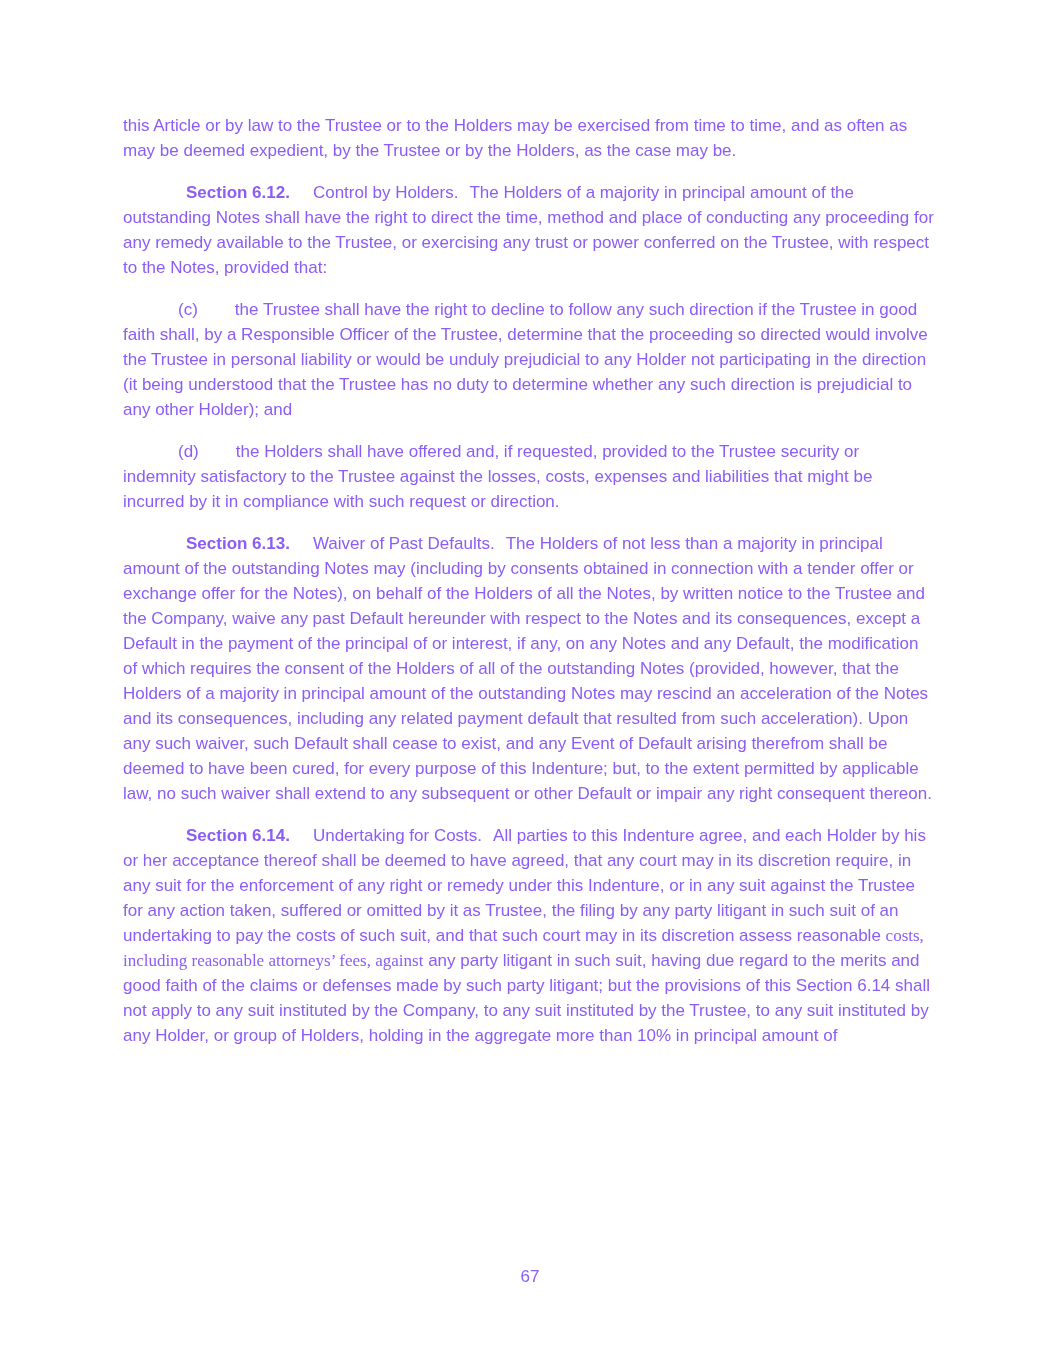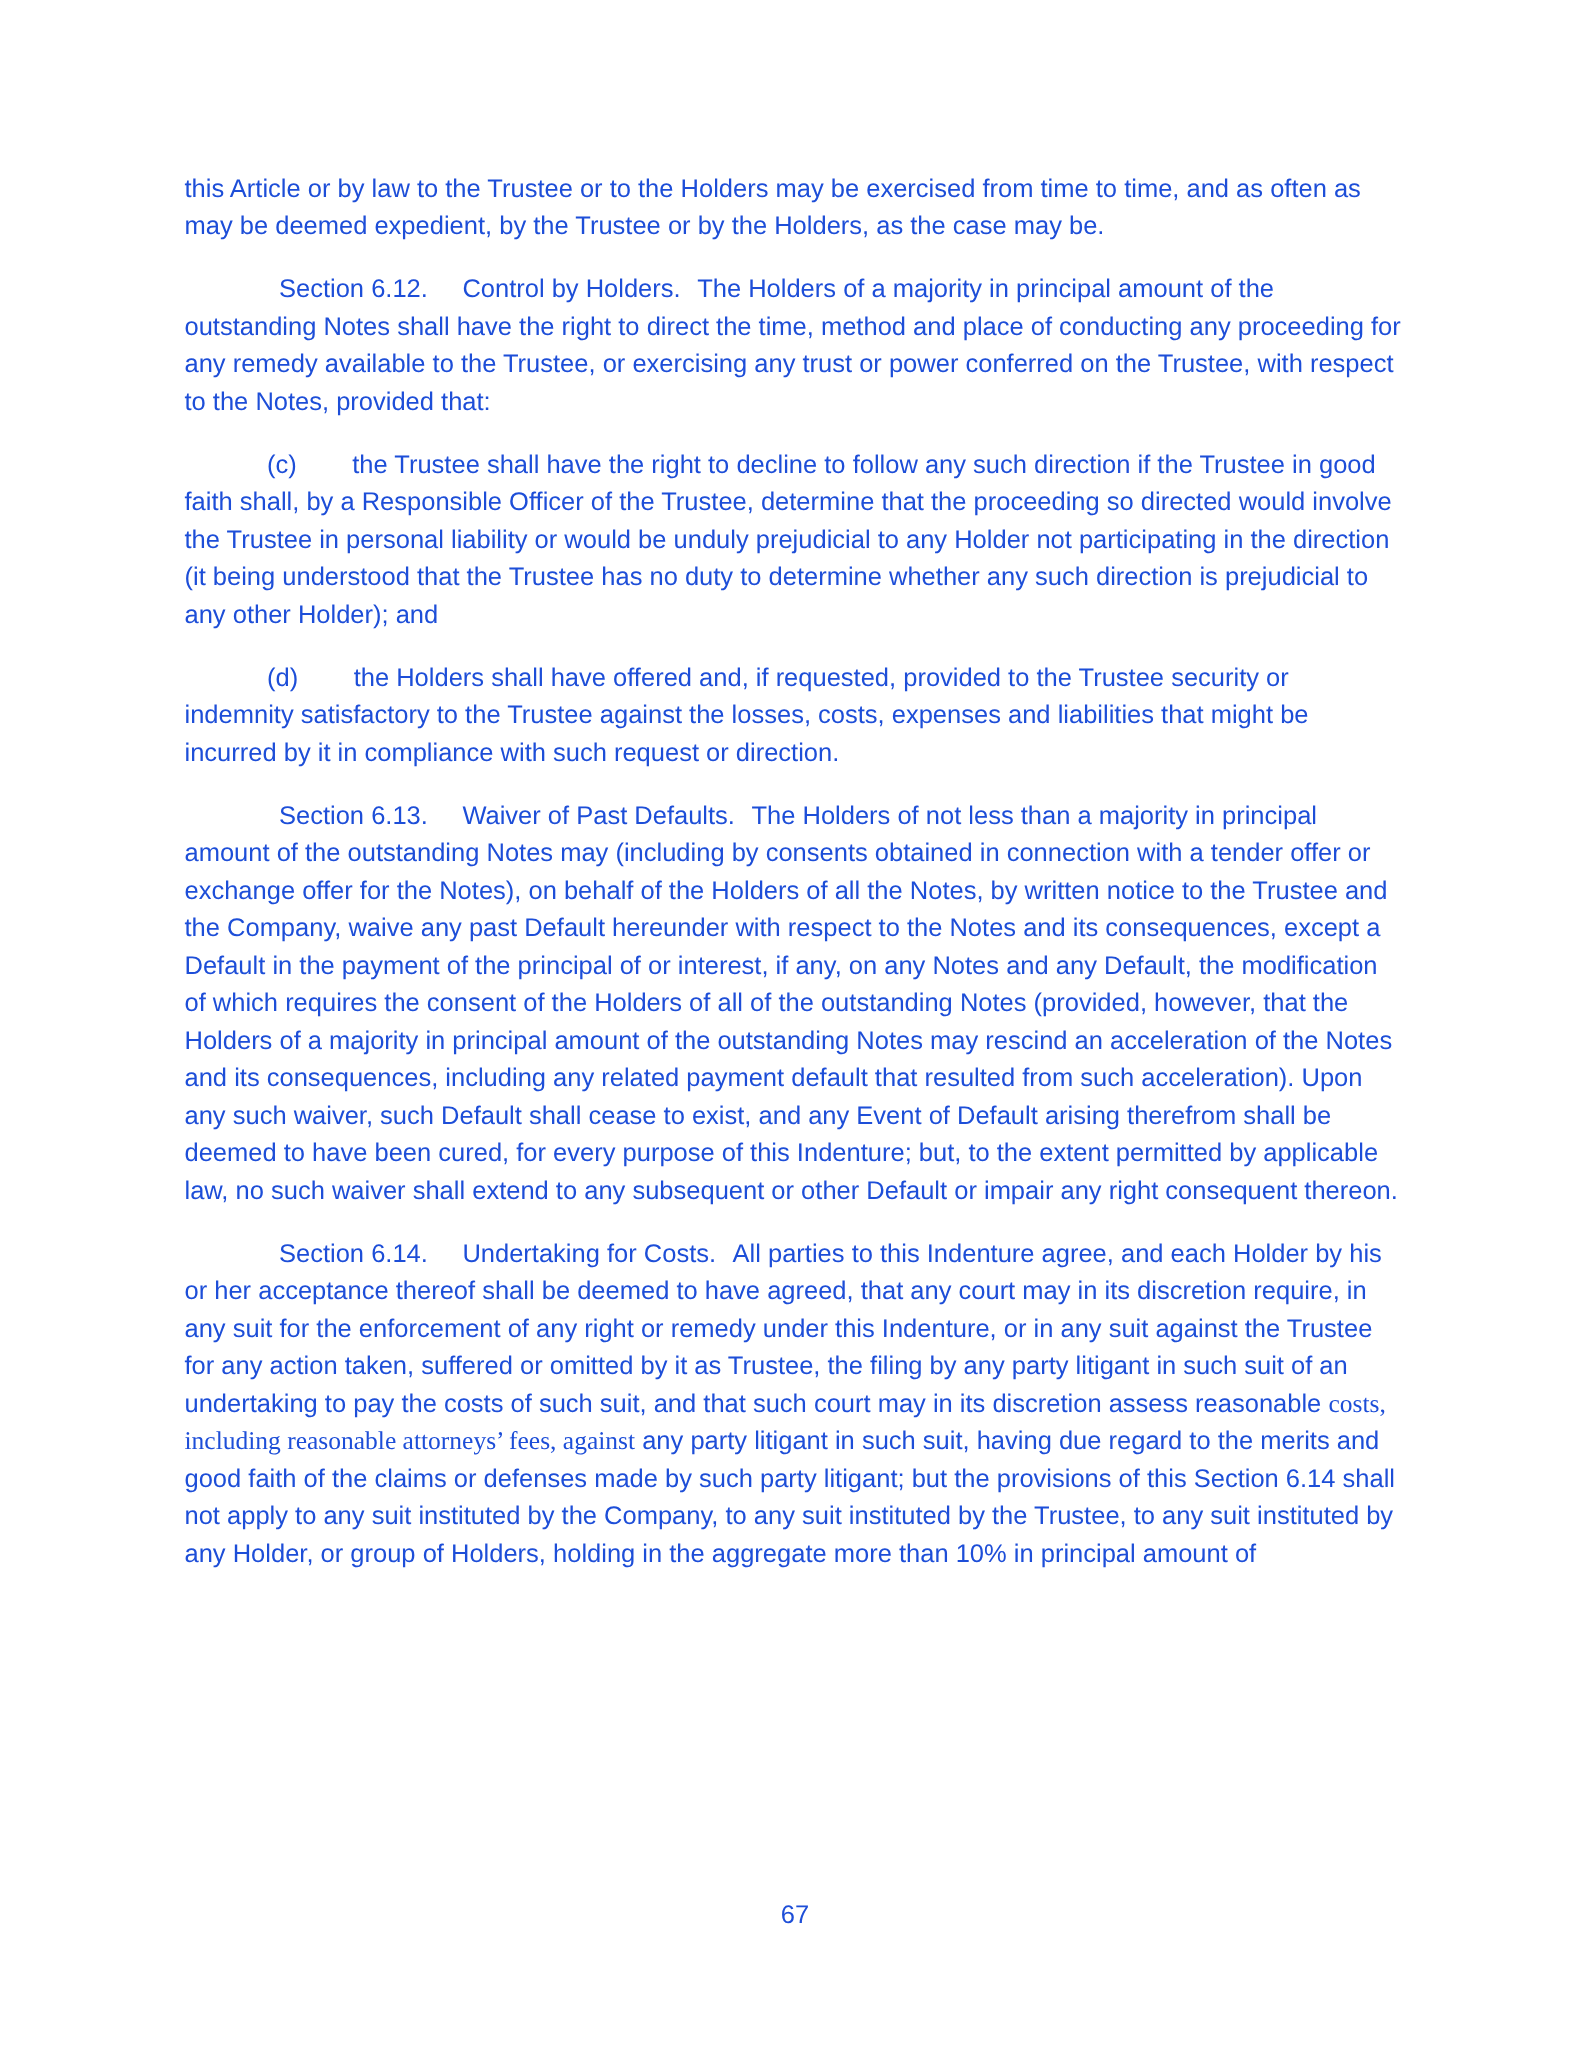--- a/index.html
+++ b/index.html
@@ -11,35 +11,36 @@
     position: relative;
     width: 1055px;
     height: 1365px;
     margin: 0 auto;
     background: #ffffff;
     box-sizing: border-box;
     padding: 113px 121px 0 123px;
     font-family: "Liberation Sans", "DejaVu Sans", sans-serif;
     font-size: 17px;
     line-height: 25px;
-    color: #1d4ed8;
+    color: #8b5cf6;
     overflow: hidden;
   }
   p.para {
     margin: 0 0 17px 0;
     text-align: left;
   }
   p.sec {
     text-indent: 63px;
   }
   p.clause {
     text-indent: 55px;
   }
   .sec-label {
     margin-right: 23px;
+    font-weight: bold;
   }
   .sec-title {
     margin-right: 11px;
   }
   .clause-marker {
     margin-right: 37px;
   }
   .serif {
     font-family: "Liberation Serif", "DejaVu Serif", serif;
   }

